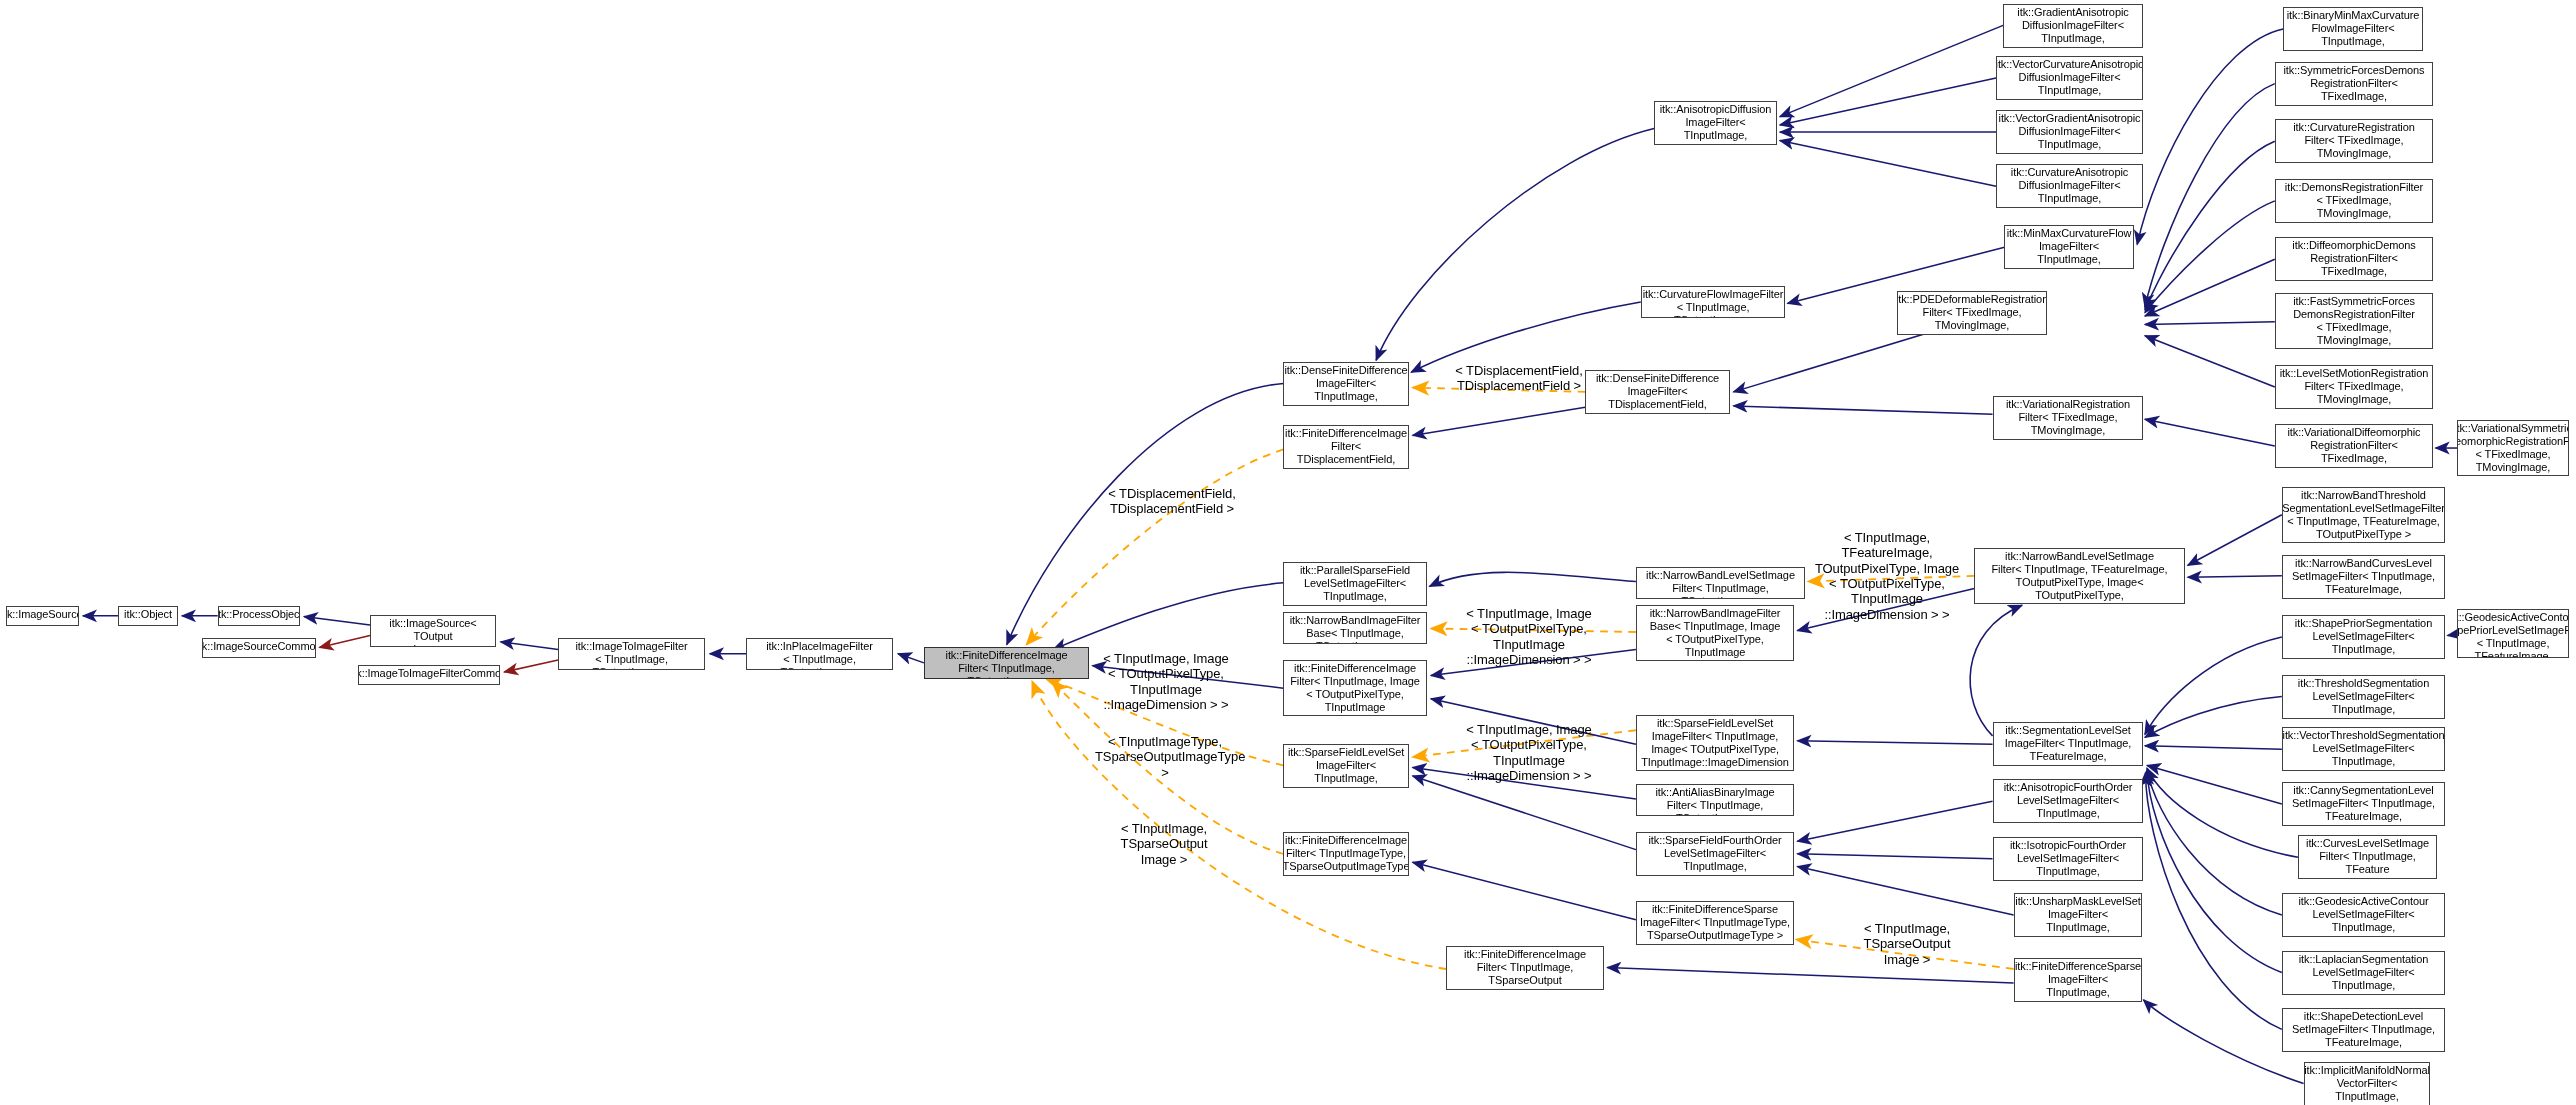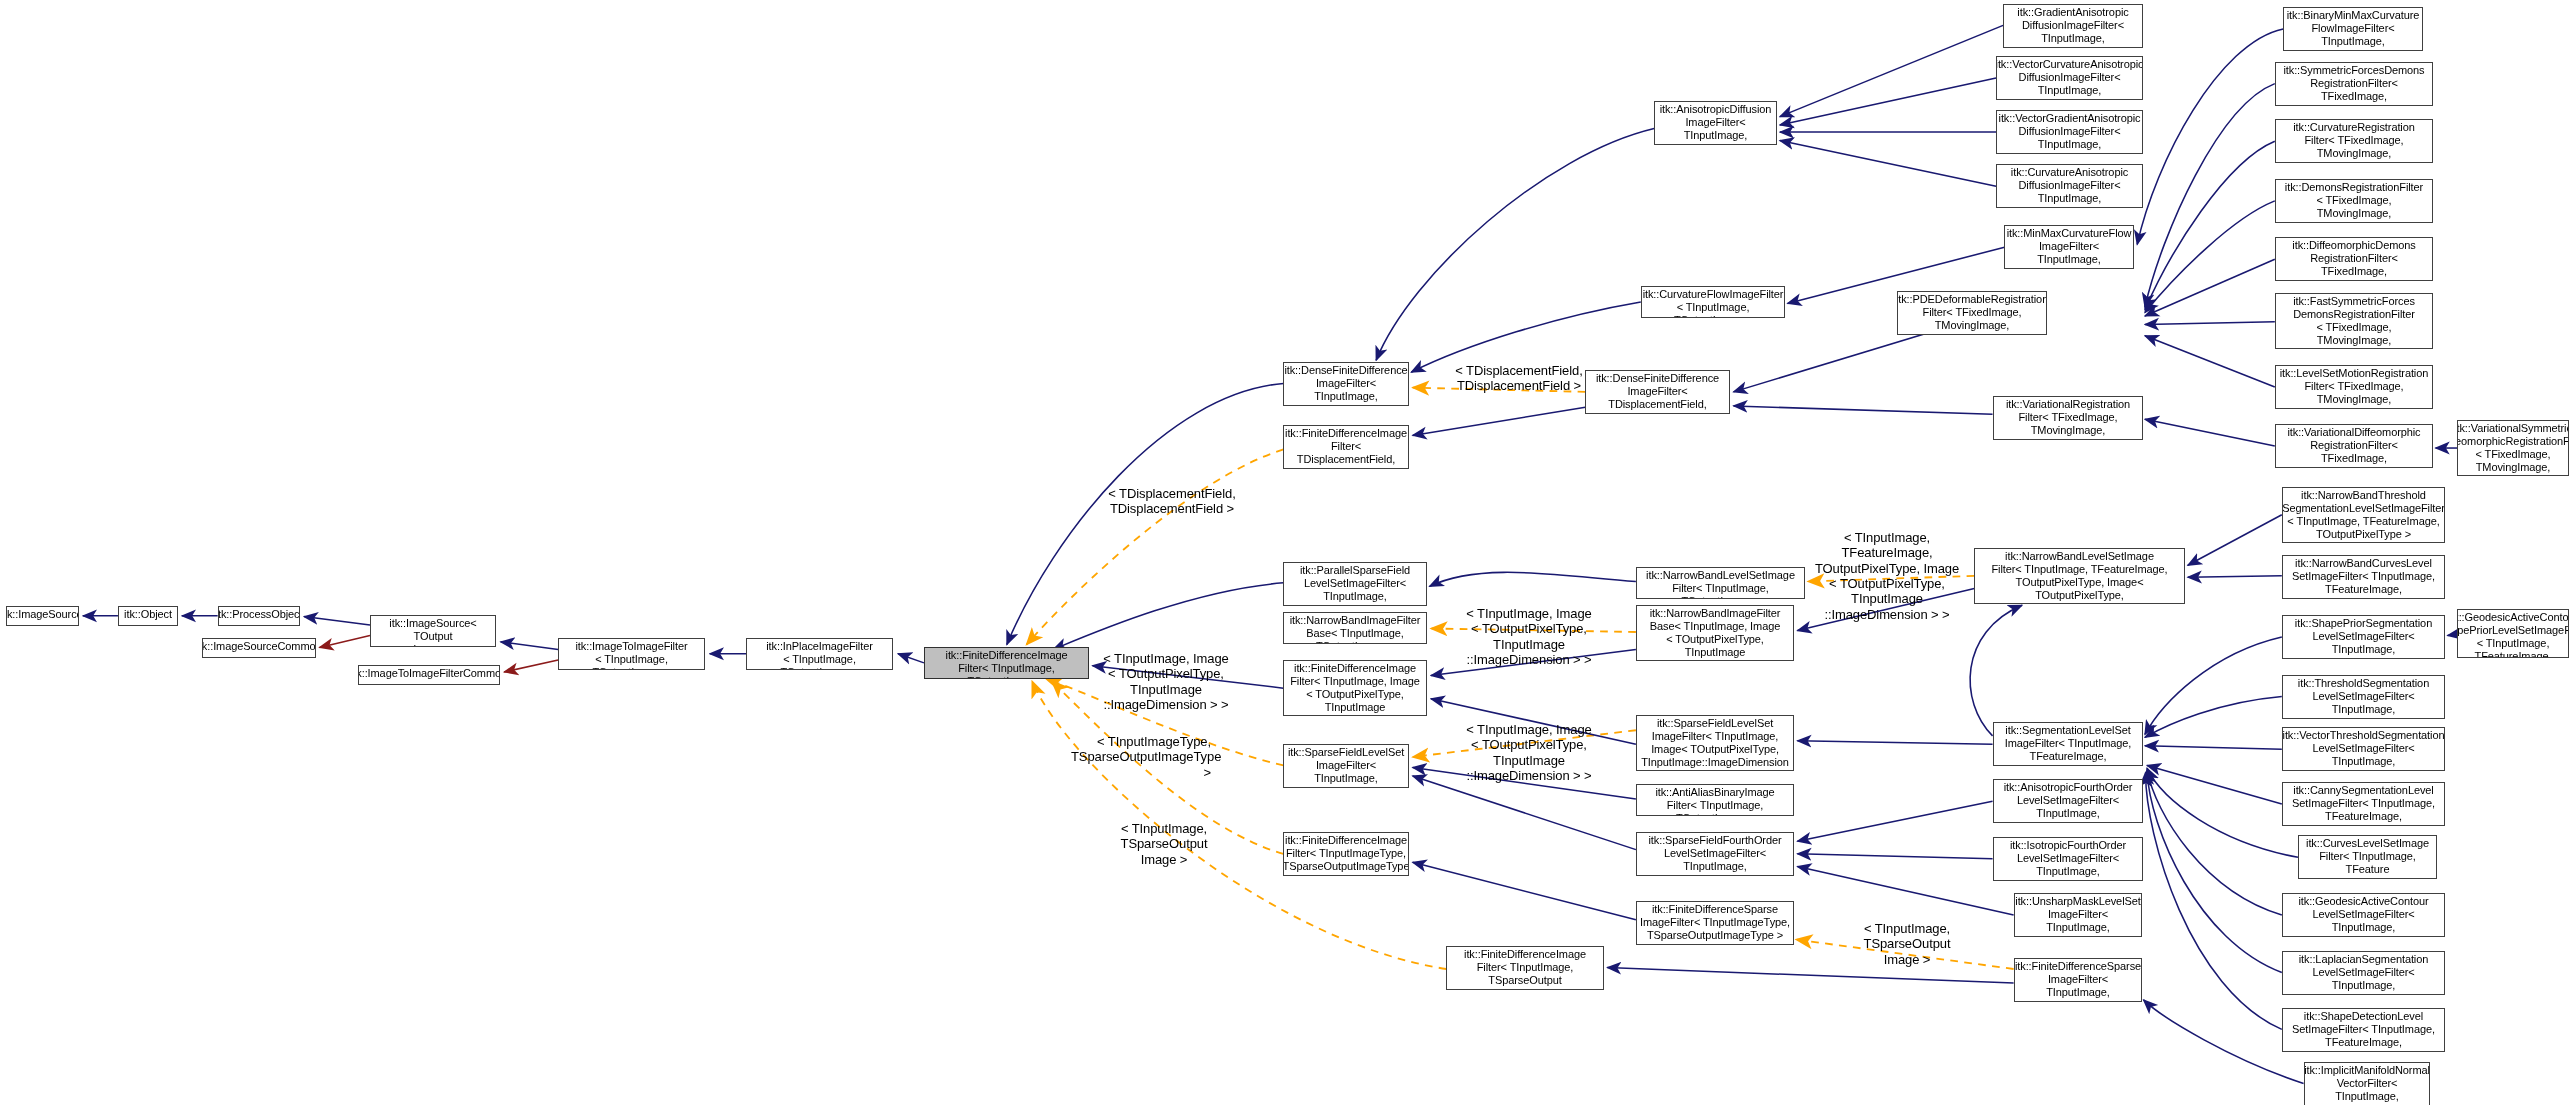--- a/index.html
+++ b/index.html
@@ -300,21 +300,21 @@
 ::ImageDimension &gt; &gt;</div>
       <div class="elabel" style="left: 1451px; top: 606px; width: 156px;">&lt; TInputImage, Image
 &lt; TOutputPixelType, TInputImage
 ::ImageDimension &gt; &gt;</div>
       <div class="elabel" style="left: 1088px; top: 651px; width: 156px;">&lt; TInputImage, Image
 &lt; TOutputPixelType, TInputImage
 ::ImageDimension &gt; &gt;</div>
       <div class="elabel" style="left: 1451px; top: 722px; width: 156px;">&lt; TInputImage, Image
 &lt; TOutputPixelType, TInputImage
 ::ImageDimension &gt; &gt;</div>
-      <div class="elabel" style="left: 1071px; top: 734px; width: 140px; text-align: right;">&lt; TInputImageType,
+      <div class="elabel" style="left: 1095px; top: 734px; width: 140px;">&lt; TInputImageType,
 TSparseOutputImageType &gt;</div>
       <div class="elabel" style="left: 1087px; top: 821px; width: 154px;">&lt; TInputImage, TSparseOutput
 Image &gt;</div>
       <div class="elabel" style="left: 1830px; top: 921px; width: 154px;">&lt; TInputImage, TSparseOutput
 Image &gt;</div>
     </div>
 </div>
 
 
 </body></html>

